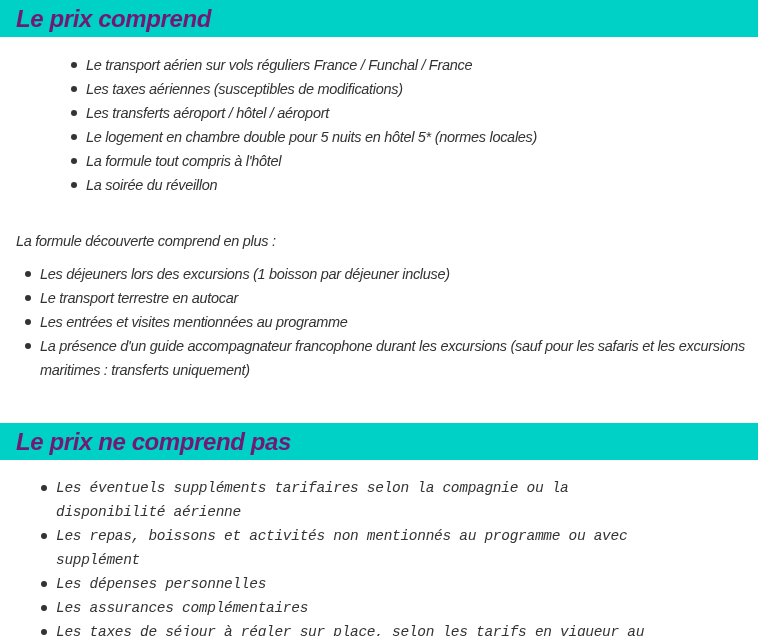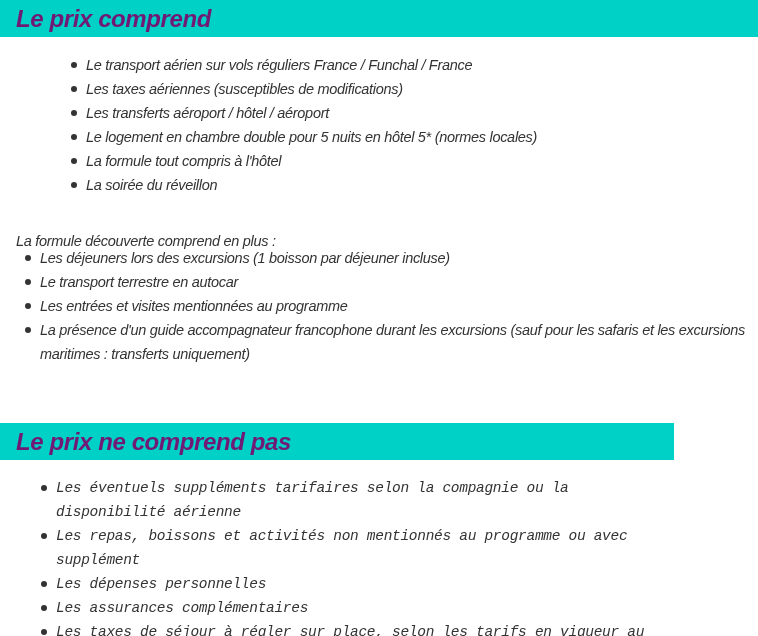--- a/index.html
+++ b/index.html
@@ -59,22 +59,22 @@
     font-size: 14.5px;
     font-style: italic;
     line-height: 24px;
     color: #333333;
     letter-spacing: -0.3px;
     margin: 16px;
   }
   #sec1 { position: absolute; left: 0; top: 0; width: 758px; }
   #list1 { position: absolute; left: 0; top: 53px; width: 758px; padding-left: 46px; }
   #note1 { position: absolute; left: 0; top: 213px; width: 758px; }
-  #list2 { position: absolute; left: 0; top: 246px; width: 758px; }
-  #sec2 { position: absolute; left: 0; top: 423px; width: 674px; text-align: right; }
+  #list2 { position: absolute; left: 0; top: 262px; width: 758px; }
+  #sec2 { position: absolute; left: 0; top: 423px; width: 758px; text-align: right; }
   #list3 { position: absolute; left: 16px; top: 476px; width: 658px; font-family: Liberation Mono, monospace; }
 </style>
 </head>
 <body>
 
 <div id="sec1" class="section-header">
   <h2>Le prix comprend</h2>
 </div>
 
 <ul id="list1" class="items">

